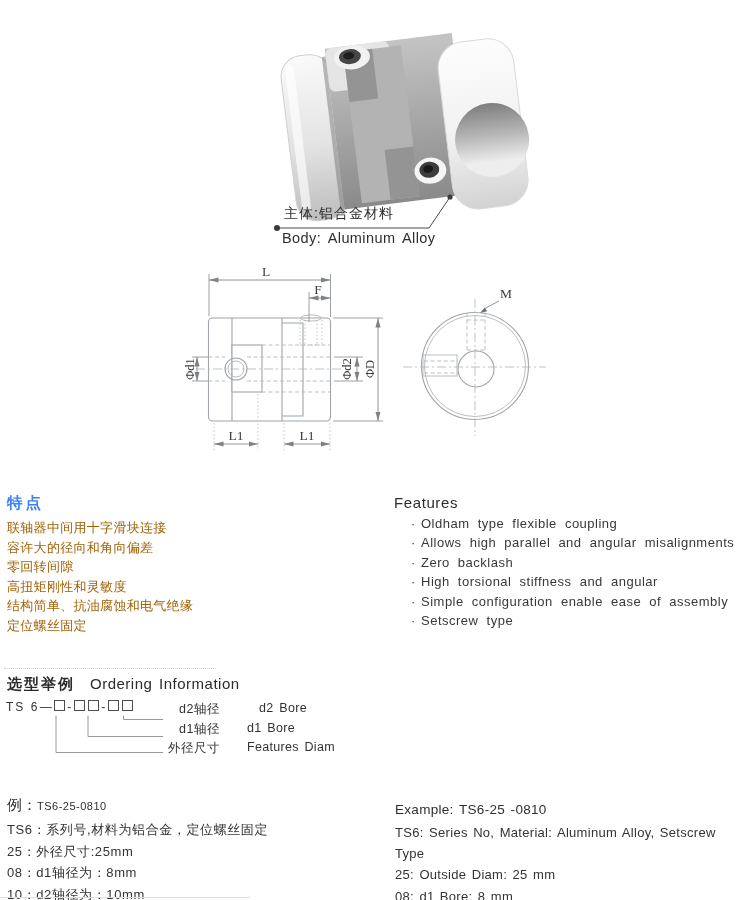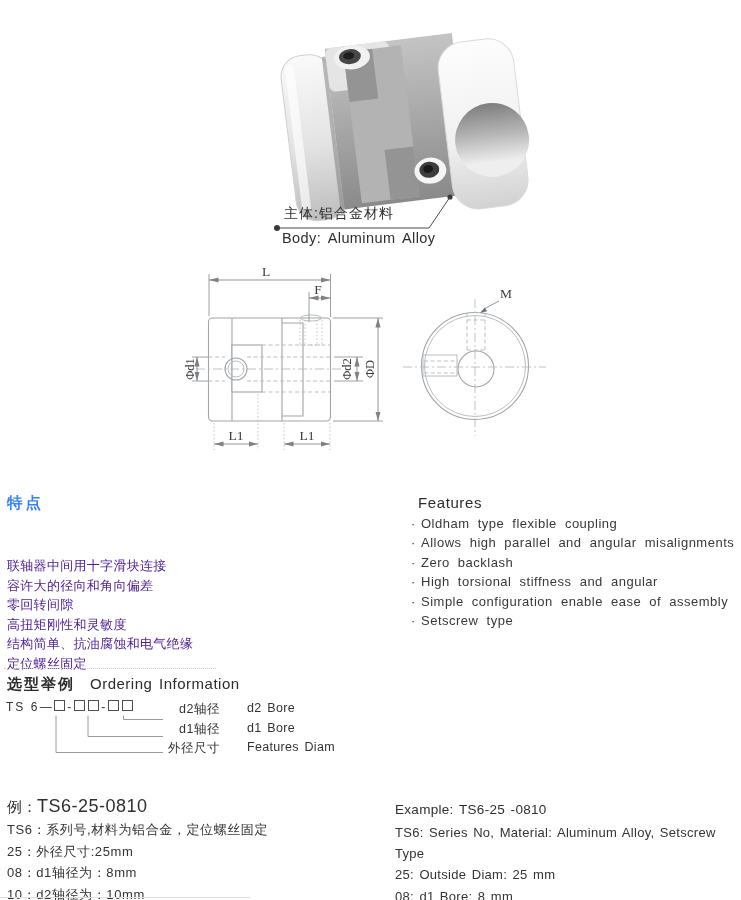--- a/index.html
+++ b/index.html
@@ -15,22 +15,22 @@
   .hid{stroke:#b6babd;stroke-width:.95;fill:none;stroke-dasharray:4 2.6;}
   .ctr{stroke:#b6babd;stroke-width:.9;fill:none;stroke-dasharray:9 3 2 3;}
   .dtd{stroke:#b9bdc0;stroke-width:.9;fill:none;stroke-dasharray:1.5 2.2;}
   .dim{stroke:#84898d;stroke-width:.9;fill:none;}
   .ext{stroke:#84898d;stroke-width:.8;fill:none;}
 
   .callout-zh{left:284px;top:205px;font-size:14px;color:#2e2e2e;letter-spacing:1px;}
   .callout-en{left:282px;top:230px;font-size:14.5px;color:#2e2e2e;letter-spacing:.4px;word-spacing:3px;}
 
   .feat-head-zh{left:7px;top:493px;font-size:15.5px;font-weight:bold;color:#3b82f6;letter-spacing:3px;}
-  .feat-list-zh{left:7px;top:518px;font-size:13px;line-height:19.5px;letter-spacing:.3px;color:#4c1d95;margin-top:38px;}
-  .feat-head-en{left:394px;top:494px;font-size:15px;color:#2c2c2c;letter-spacing:.6px;margin-left:24px;}
+  .feat-list-zh{left:7px;top:518px;font-size:13px;line-height:19.5px;letter-spacing:.3px;color:#a16207;}
+  .feat-head-en{left:394px;top:494px;font-size:15px;color:#2c2c2c;letter-spacing:.6px;}
   .feat-list-en{left:411px;top:514px;font-size:13px;line-height:19.4px;letter-spacing:.5px;word-spacing:4px;color:#383838;}
   .feat-row .bullet{display:inline-block;width:10px;text-align:left;}
 
   .rule-mid{left:4px;top:668px;width:212px;height:0;border-top:1px dotted #cfcfcf;}
   .rule-bottom{left:0;top:897px;width:250px;height:0;border-top:1px solid #dedede;}
 
   .ord-head{left:7px;top:675px;font-size:15px;color:#2c2c2c;}
   .ord-head .zh{font-weight:bold;letter-spacing:2px;}
   .ord-head .en{margin-left:15px;letter-spacing:.5px;word-spacing:2px;}
 
@@ -39,21 +39,21 @@
   .mdash{display:inline-block;width:13px;text-align:center;}
   .obox{width:9px;height:9px;border:1.4px solid #4d4d4d;display:inline-block;margin:0 1.5px;background:#fff;}
   .dash-s{display:inline-block;width:6px;text-align:center;}
 
   .ord-row{position:absolute;left:167px;display:flex;font-size:12.5px;color:#333;}
   .ord-row .zh{width:53px;text-align:right;letter-spacing:.5px;}
   .ord-row .en{margin-left:27px;letter-spacing:.3px;word-spacing:2px;}
 
   .ex-zh-title{left:7px;top:796px;display:flex;align-items:baseline;color:#2f2f2f;}
   .ex-zh-title .pfx{font-size:15px;}
-  .ex-zh-title .val{font-size:18px;letter-spacing:.5px;}
+  .ex-zh-title .val{font-size:11px;letter-spacing:.5px;}
   .ex-zh-lines{left:7px;top:819px;font-size:13px;line-height:21.6px;letter-spacing:.6px;color:#333;}
   .ex-en-title{left:395px;top:802px;font-size:13.5px;letter-spacing:.3px;word-spacing:1.5px;color:#2f2f2f;}
   .ex-en-lines{left:395px;top:822px;font-size:13px;line-height:21.2px;letter-spacing:.3px;word-spacing:1.5px;color:#333;}
 </style>
 </head>
 <body>
 
 <div class="page">
 
   <svg class="abs" style="left:265px;top:5px;" width="270" height="245" viewBox="265 5 270 245">
@@ -230,21 +230,21 @@
       <span class="obox"></span>
       <span class="obox"></span>
   </div>
 
   <svg class="abs" style="left:0;top:695px;" width="380" height="85" viewBox="0 695 380 85">
     <path d="M123.5,715.5 V719.5 H163" fill="none" stroke="#8a8f93" stroke-width=".9"></path>
     <path d="M88,715.5 V736.5 H163" fill="none" stroke="#8a8f93" stroke-width=".9"></path>
     <path d="M56,715.5 V752.5 H163" fill="none" stroke="#8a8f93" stroke-width=".9"></path>
   </svg>
 
-  <div class="abs ord-row" style="top:701px;">
+  <div class="abs ord-row" style="top:701px;gap:12px;">
     <span class="zh">d2轴径</span>
       <span class="en">d2 Bore</span>
   </div>
   <div class="abs ord-row" style="top:721px;">
     <span class="zh">d1轴径</span>
       <span class="en">d1 Bore</span>
   </div>
   <div class="abs ord-row" style="top:740px;">
     <span class="zh">外径尺寸</span>
       <span class="en">Features Diam</span>

